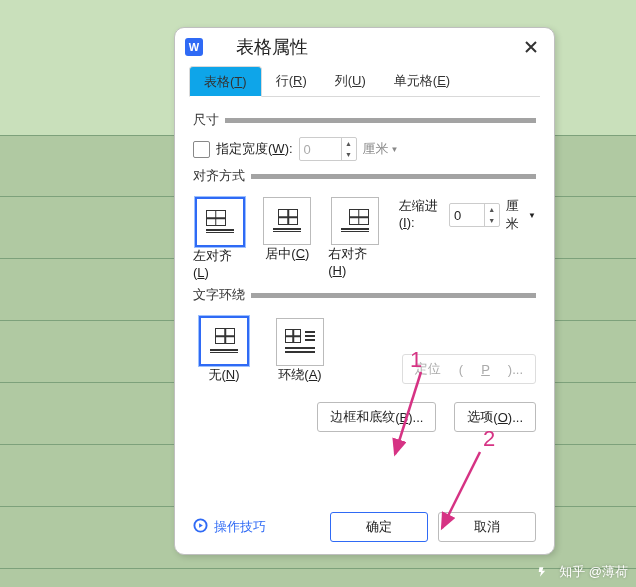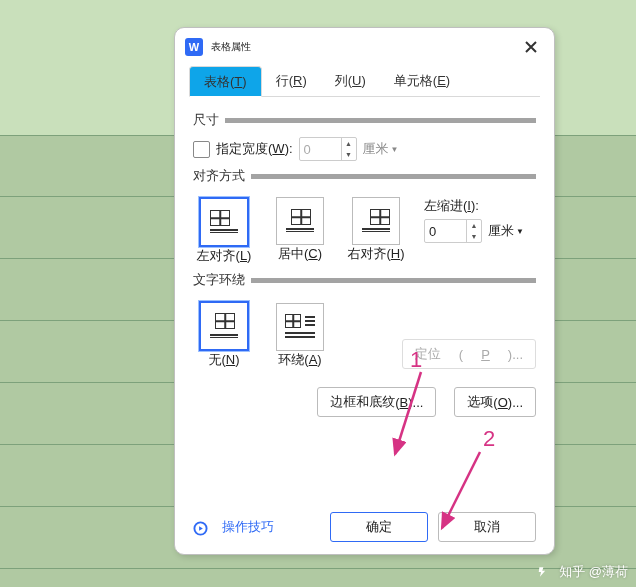--- a/index.html
+++ b/index.html
@@ -2,21 +2,21 @@
 <html><head>
 <meta charset="utf-8">
 <style>
   html,body{margin:0;padding:0;width:636px;height:587px;font-family:"Microsoft YaHei","PingFang SC",sans-serif;font-size:13px;color:#222;overflow:hidden;}
   .bg{position:absolute;inset:0;background:#c9e0bb;}
   .hline{position:absolute;left:0;right:0;height:1px;background:#7da17b;}
   .shade{position:absolute;left:0;right:0;background:#b0c9a2;}
   .dialog{position:absolute;left:174px;top:27px;width:379px;height:526px;background:#fff;border:1px solid #bfbfbf;border-radius:10px;box-shadow:2px 2px 6px rgba(0,0,0,.15);}
   .titlebar{display:flex;align-items:center;height:38px;padding:0 10px;}
   .appicon{width:18px;height:18px;background:#2f6af5;border-radius:3px;display:flex;align-items:center;justify-content:center;color:#fff;font-size:11px;font-weight:bold;margin-right:8px;}
-  .title{flex:1;font-size:10px;}
+  .title{flex:1;font-size:18px;margin-left:25px;}
   .closebtn{width:26px;height:26px;border-radius:6px;display:flex;align-items:center;justify-content:center;cursor:pointer;}
   .closebtn svg{width:14px;height:14px;stroke:#333;stroke-width:2;fill:none;}
   .tabs{display:flex;height:30px;margin:0 14px;border-bottom:1px solid #d9d9d9;}
   .tab{padding:0 14px;display:flex;align-items:center;color:#333;cursor:pointer;font-size:13px;}
   .tab u{text-decoration:underline;}
   .tab.active{border:1px solid #d9d9d9;border-bottom:1px solid #fff;border-radius:4px 4px 0 0;background:#0ea5e9;margin-bottom:-1px;}
   .body{padding:8px 18px 0 18px;}
   fieldset{border:none;border-top:5px solid #a3a3a3;margin:6px 0 2px 0;padding:8px 0 0 0;}
   legend{padding:0 6px 0 0;color:#333;font-size:13px;}
   .row{display:flex;align-items:center;gap:6px;}
@@ -40,26 +40,26 @@
   .mini .lines span{display:block;height:1.5px;background:#333;margin-top:1px;}
   .al-left .sq{left:0;} .al-left .lines span{width:100%;}
   .al-center .sq{left:5px;} .al-center .lines span{width:100%;}
   .al-right .sq{right:0;} .al-right .lines span{width:100%;}
   .wrap-none2{width:30px;height:26px;position:relative;}
   .wrap-none2 .sq{position:absolute;left:0;top:0;width:14px;height:12px;border:1.5px solid #333;}
   .wrap-none2 .sq::before,.wrap-none2 .sq::after{content:"";position:absolute;background:#333;}
   .wrap-none2 .sq::before{left:50%;top:0;bottom:0;width:1.5px;transform:translateX(-50%);}
   .wrap-none2 .sq::after{top:50%;left:0;right:0;height:1.5px;transform:translateY(-50%);}
   .wrap-none2 .ln{position:absolute;height:1.5px;background:#333;right:0;}
-  .indentbox{display:flex;flex-direction:column;gap:4px;margin-left:3px;}
+  .indentbox{display:flex;flex-direction:row;gap:4px;margin-left:3px;}
   .btn{height:28px;border:1px solid #bbb;background:#fff;border-radius:3px;display:inline-flex;align-items:center;justify-content:center;padding:0 12px;cursor:pointer;font-size:13px;}
   .btn.primary{border:1.5px solid #2f6af5;}
   .btn.dis{color:#aaa;border-color:#ddd;gap:18px;}
   .footer{position:absolute;left:0;right:0;bottom:12px;display:flex;align-items:center;padding:0 18px;gap:10px;}
-  .tip{color:#2f6af5;display:flex;align-items:flex-end;gap:14px;cursor:pointer;}
+  .tip{color:#2f6af5;display:flex;align-items:flex-start;gap:6px;cursor:pointer;}
   .tip svg{width:15px;height:15px;stroke:#2f6af5;fill:none;stroke-width:2;}
   .annot{position:absolute;color:#d63384;font-size:22px;font-weight:500;pointer-events:none;}
   .arrow{position:absolute;pointer-events:none;}
   .watermark{position:absolute;right:8px;bottom:6px;color:#fff;font-size:13px;display:flex;align-items:center;gap:8px;text-shadow:0 0 3px rgba(0,0,0,.3);}
   .watermark svg{width:14px;height:14px;fill:#fff;}
 </style>
 </head>
 <body>
 
 <div class="bg">

